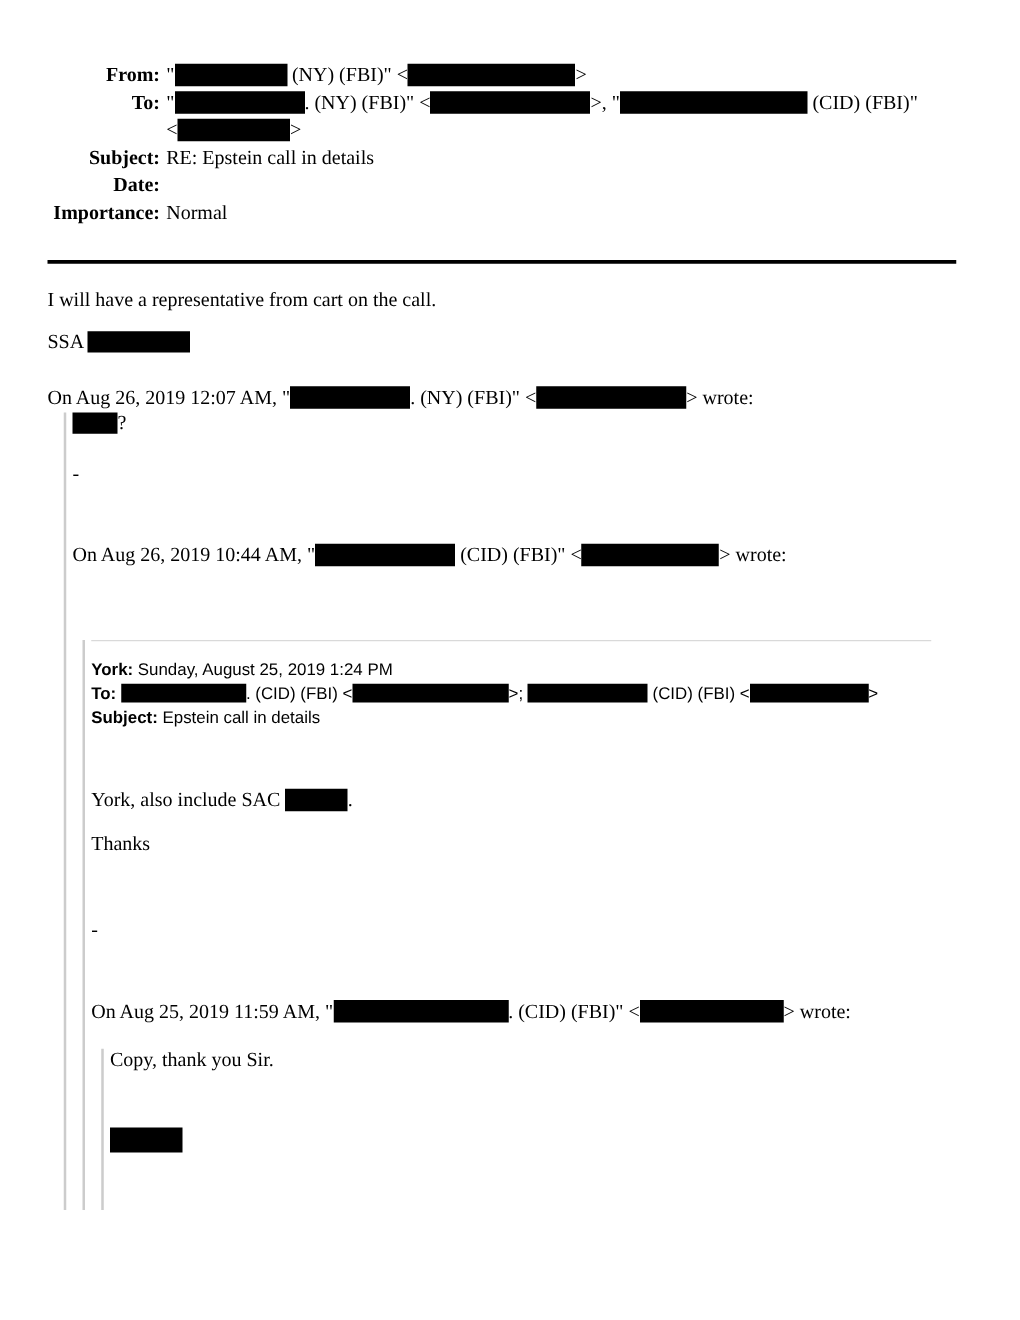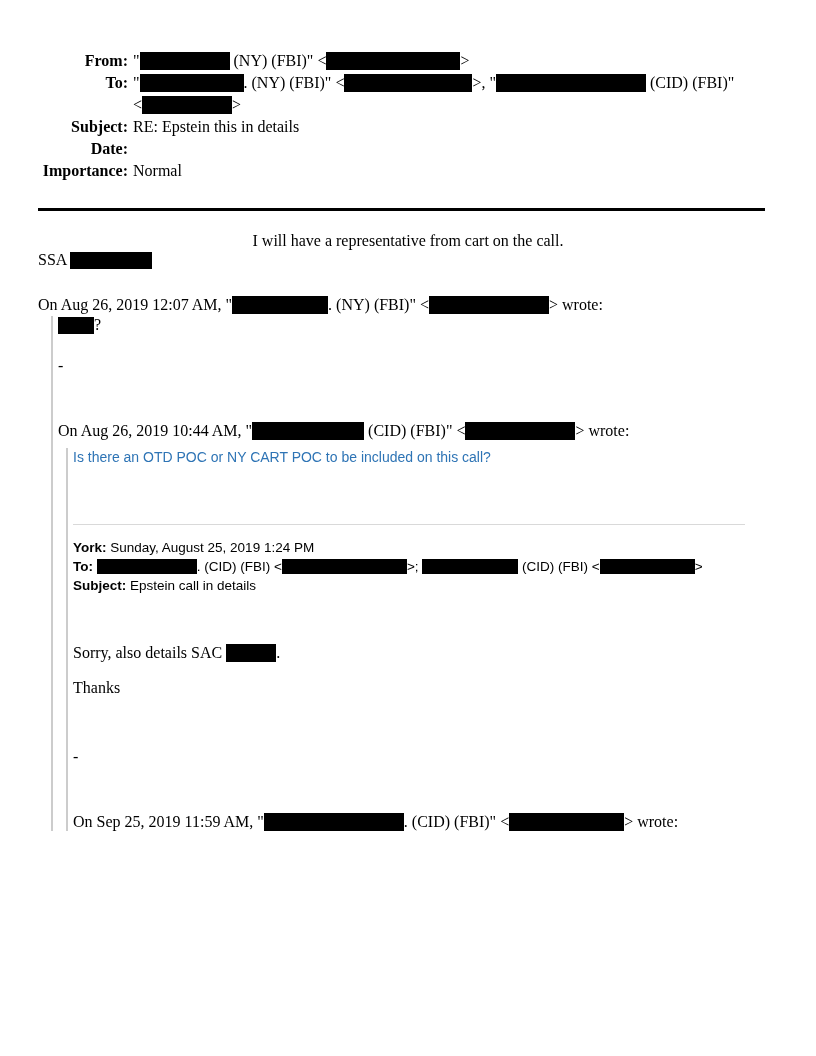--- a/index.html
+++ b/index.html
@@ -13,23 +13,23 @@
   .hdr-row{display:flex;line-height:22px;}
   .hdr-label{flex:0 0 90px;width:90px;text-align:right;font-weight:bold;white-space:nowrap;}
   .hdr-value{margin-left:5px;}
   
   .redact{display:inline-block;background:#000;height:18px;vertical-align:-4px;}
   .redact.sm{height:15px;vertical-align:-3px;}
   
   .thick-rule{height:3px;background:#000;width:727px;margin-top:26px;}
   .thin-rule{height:1px;background:#d9d9d9;width:672px;margin-top:58px;}
   
-  .para{line-height:19px;text-align:center;}
+  .para{line-height:19px;}
   .p1{margin-top:20px;}
-  .sig{margin-top:0;line-height:19px;}
+  .sig{margin-top:14px;line-height:19px;}
   .attrib{line-height:19px;}
   .attrib1{margin-top:26px;}
   
   .bq{border-left:2px solid #cccccc;margin:0 0 0 13px;padding:0 0 0 5px;}
   .bq .bq{margin-left:8px;}
   .q-line{margin-top:2px;line-height:18px;}
   .dash1{margin-top:22px;line-height:19px;}
   .attrib2{margin-top:46px;}
   .blue-q{
     margin-top:8px;line-height:18px;
@@ -64,21 +64,21 @@
     </div>
     <div class="hdr-row">
       <div class="hdr-label">To:</div>
       <div class="hdr-value">
         <span>"</span><span class="redact" style="width:104px"></span><span>. (NY) (FBI)" &lt;</span><span class="redact" style="width:128px"></span><span>&gt;, "</span><span class="redact" style="width:150px"></span><span> (CID) (FBI)"</span><br>
         <span>&lt;</span><span class="redact" style="width:90px"></span><span>&gt;</span>
       </div>
     </div>
     <div class="hdr-row">
       <div class="hdr-label">Subject:</div>
-      <div class="hdr-value">RE: Epstein this in details</div>
+      <div class="hdr-value">RE: Epstein call in details</div>
     </div>
     <div class="hdr-row">
       <div class="hdr-label">Date:</div>
     </div>
     <div class="hdr-row">
       <div class="hdr-label">Importance:</div>
       <div class="hdr-value">Normal</div>
     </div>
   </div>
 
@@ -98,36 +98,42 @@
     <div class="q-line">
       <span class="redact" style="width:36px;height:17px"></span><span>?</span>
     </div>
     <div class="dash1">-</div>
 
     <div class="attrib attrib2">
       <span>On Aug 26, 2019 10:44 AM, "</span><span class="redact" style="width:112px"></span><span> (CID) (FBI)" &lt;</span><span class="redact" style="width:110px"></span><span>&gt; wrote:</span>
     </div>
 
     <blockquote class="bq">
-      <div class="blue-q">Is there an OTD POC or NY CART POC to be included on this call?</div>
 
       <div class="thin-rule"></div>
 
       <div class="fwd-hdr">
         <div><b>York: </b><span>Sunday, August 25, 2019 1:24 PM</span></div>
         <div><b>To: </b><span class="redact sm" style="width:100px"></span><span>. (CID) (FBI) &lt;</span><span class="redact sm" style="width:125px"></span><span>&gt;; </span><span class="redact sm" style="width:96px"></span><span> (CID) (FBI) &lt;</span><span class="redact sm" style="width:95px"></span><span>&gt;</span></div>
         <div><b>Subject: </b><span>Epstein call in details</span></div>
       </div>
 
       <div class="sorry">
-        <span>Sorry, also details SAC </span><span class="redact" style="width:50px"></span><span>.</span>
+        <span>York, also include SAC </span><span class="redact" style="width:50px"></span><span>.</span>
       </div>
       <div class="thanks">Thanks</div>
       <div class="dash2">-</div>
 
       <div class="attrib attrib3">
-        <span>On Sep 25, 2019 11:59 AM, "</span><span class="redact" style="width:140px"></span><span>. (CID) (FBI)" &lt;</span><span class="redact" style="width:115px"></span><span>&gt; wrote:</span>
+        <span>On Aug 25, 2019 11:59 AM, "</span><span class="redact" style="width:140px"></span><span>. (CID) (FBI)" &lt;</span><span class="redact" style="width:115px"></span><span>&gt; wrote:</span>
       </div>
 
+      <blockquote class="bq">
+        <div class="copy-line">Copy, thank you Sir.</div>
+        <div class="final-redact">
+          <span class="redact" style="width:58px;height:20px"></span>
+        </div>
+        <div class="bq-tail"></div>
+      </blockquote>
     </blockquote>
   </blockquote>
 
 </div>
 
 </body></html>

